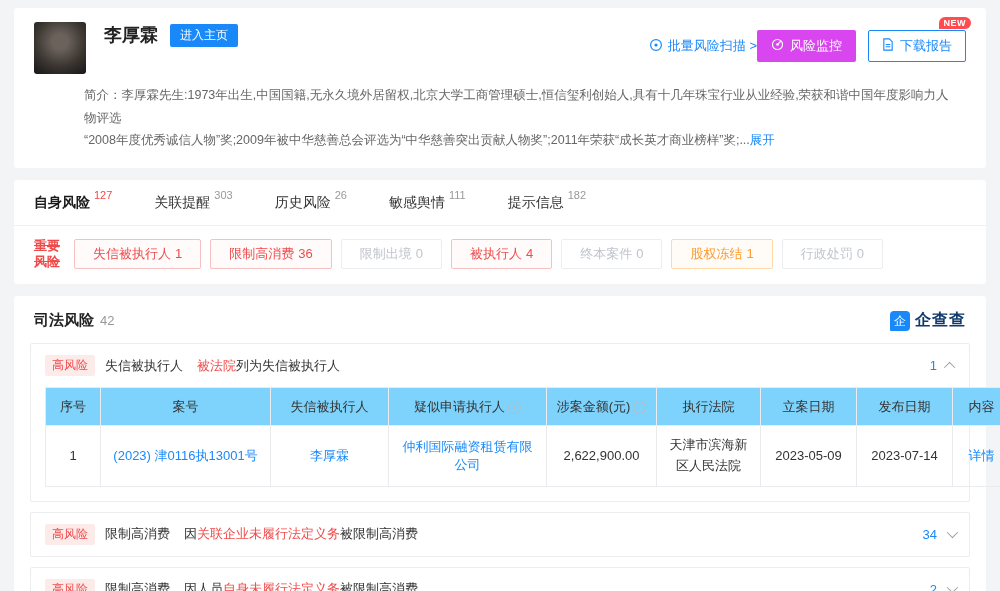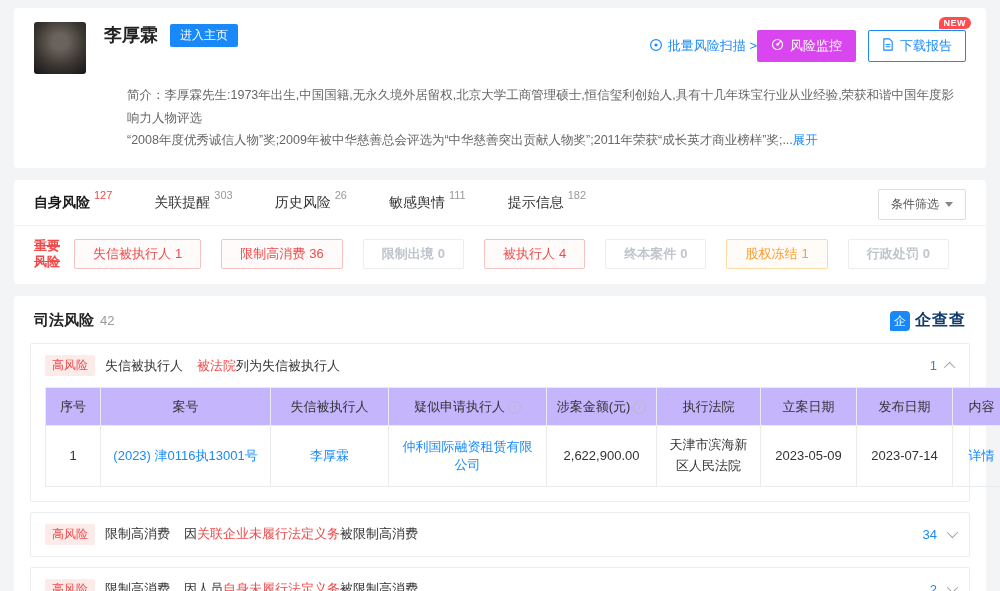--- a/index.html
+++ b/index.html
@@ -38,21 +38,21 @@
   .btn-download {
     background:#fff; color:#1989fa; border:1px solid #1989fa; border-radius:2px;
     font-size:13px; padding:6px 13px; display:flex; align-items:center; cursor:pointer; position:relative;
   }
   .btn-download .ico { margin-right:6px; }
   .new-badge {
     position:absolute; top:-14px; right:-6px; background:#ff4d4f; color:#fff;
     font-size:9px; font-weight:bold; padding:1px 5px; border-radius:6px 6px 6px 0;
     letter-spacing:.5px;
   }
-  .intro { margin:10px 0 0 93px; font-size:12.5px; color:#666; line-height:1.8; padding-right:10px; }
+  .intro { margin:10px 0 0 50px; font-size:12.5px; color:#666; line-height:1.8; padding-right:10px; }
   .intro-label { color:#666; }
   .expand-link { color:#1989fa; cursor:pointer; }
 
   
   .tabs-card { margin-top:12px; }
   .tabs-bar { display:flex; align-items:flex-end; border-bottom:1px solid #eef0f2; padding:0 20px; height:46px; position:relative; }
   .tab { display:flex; align-items:flex-start; margin-right:42px; cursor:pointer; font-size:14px; color:#333; }
   .tab .tab-label { line-height:46px; }
   .tab.active .tab-label { font-weight:bold; color:#1a1a1a; }
   .tab .tab-count { font-size:11px; margin:10px 0 0 4px; color:#999; }
@@ -60,28 +60,28 @@
   .filter-btn {
     position:absolute; right:20px; top:9px; border:1px solid #ddd; border-radius:2px;
     background:#fff; color:#555; font-size:12px; padding:6px 12px; cursor:pointer;
     display:flex; align-items:center;
   }
   .caret-down { display:inline-block; width:0; height:0; border-left:4px solid transparent; border-right:4px solid transparent; border-top:5px solid #888; margin-left:6px; }
 
   
   .important-row { display:flex; align-items:center; padding:12px 20px 14px; }
   .stamp { color:#f04b4b; font-weight:bold; font-size:13px; line-height:1.25; text-decoration:line-through; margin-right:14px; flex:0 0 auto; }
-  .pills { display:flex; align-items:center; gap:20px; flex-wrap:nowrap; }
+  .pills { display:flex; align-items:center; gap:9px; flex-wrap:nowrap; }
   .pill {
     height:30px; line-height:28px; padding:0 18px; font-size:13px;
     border:1px solid; border-radius:2px; cursor:pointer; background:#fff; white-space:nowrap;
   }
   .pill .pill-count { margin-left:4px; }
   .pill.red { color:#f04b4b; border-color:#f5c1c1; background:#fffbfb; }
-  .pill.gray { color:#c0c4cc; border-color:#ebedf0; background:#fff; cursor:default;font-weight:bold; }
+  .pill.gray { color:#c0c4cc; border-color:#ebedf0; background:#fff; cursor:default; }
   .pill.orange { color:#ff9a2e; border-color:#ffd9a6; background:#fffcf7; }
 
   
   .judicial-card { margin-top:12px; padding:14px 16px 14px; }
   .judicial-head { display:flex; align-items:center; padding:0 4px 12px; }
   .judicial-title { font-size:15px; font-weight:bold; color:#222; }
   .judicial-count { font-size:13px; color:#999; margin-left:6px; }
   .qcc-logo { margin-left:auto; display:flex; align-items:center; cursor:pointer; }
   .qcc-logo-icon {
     width:20px; height:20px; background:#1989fa; border-radius:4px 4px 4px 1px;
@@ -100,21 +100,21 @@
   .sec-right { margin-left:auto; display:flex; align-items:center; }
   .sec-count { color:#1989fa; font-size:13px; margin-right:10px; }
   .chev { width:8px; height:8px; border-right:1.5px solid #9aa0a6; border-bottom:1.5px solid #9aa0a6; display:inline-block; }
   .chev.down { transform:rotate(45deg) translateY(-2px); }
   .chev.up { transform:rotate(-135deg) translateY(-2px); }
 
   
   .tbl-wrap { padding:0 14px 14px; }
   table.risk-table { border-collapse:collapse; width:100%; table-layout:fixed; }
   .risk-table th, .risk-table td { border:1px solid #e9ebee; font-size:13px; padding:9px 8px; text-align:center; font-weight:normal; }
-  .risk-table th { background:#c4b5fd; color:#333; height:38px; }
+  .risk-table th { background:#7dd3fc; color:#333; height:38px; }
   .risk-table td { color:#333; height:56px; }
   .risk-table .link { color:#1989fa; cursor:pointer; }
   .col-no { width:55px; } .col-case { width:170px; } .col-person { width:118px; }
   .col-applicant { width:158px; } .col-amount { width:110px; } .col-court { width:104px; }
   .col-date1 { width:96px; } .col-date2 { width:96px; } .col-content { width:58px; }
   .td-court { text-align:left; line-height:1.6; }
   .info-icon {
     display:inline-block; width:13px; height:13px; border:1px solid #b7bcc4; border-radius:50%;
     color:#b7bcc4; font-size:9px; line-height:11px; text-align:center; margin-left:3px;
     vertical-align:1px; cursor:pointer; font-style:normal;
@@ -186,24 +186,20 @@
       <span class="tab-count">26</span>
     </span>
     <span class="tab">
       <span class="tab-label">敏感舆情</span>
       <span class="tab-count">111</span>
     </span>
     <span class="tab">
       <span class="tab-label">提示信息</span>
       <span class="tab-count">182</span>
     </span>
-    <button class="filter-btn">
-      <span>条件筛选</span>
-      <span class="caret-down"></span>
-    </button>
   </div>
 
   <div class="important-row">
     <div class="stamp">
       <div>重要</div>
       <div>风险</div>
     </div>
     <div class="pills">
       <span class="pill red"><span>失信被执行人</span><span class="pill-count">1</span></span>
       <span class="pill red"><span>限制高消费</span><span class="pill-count">36</span></span>

